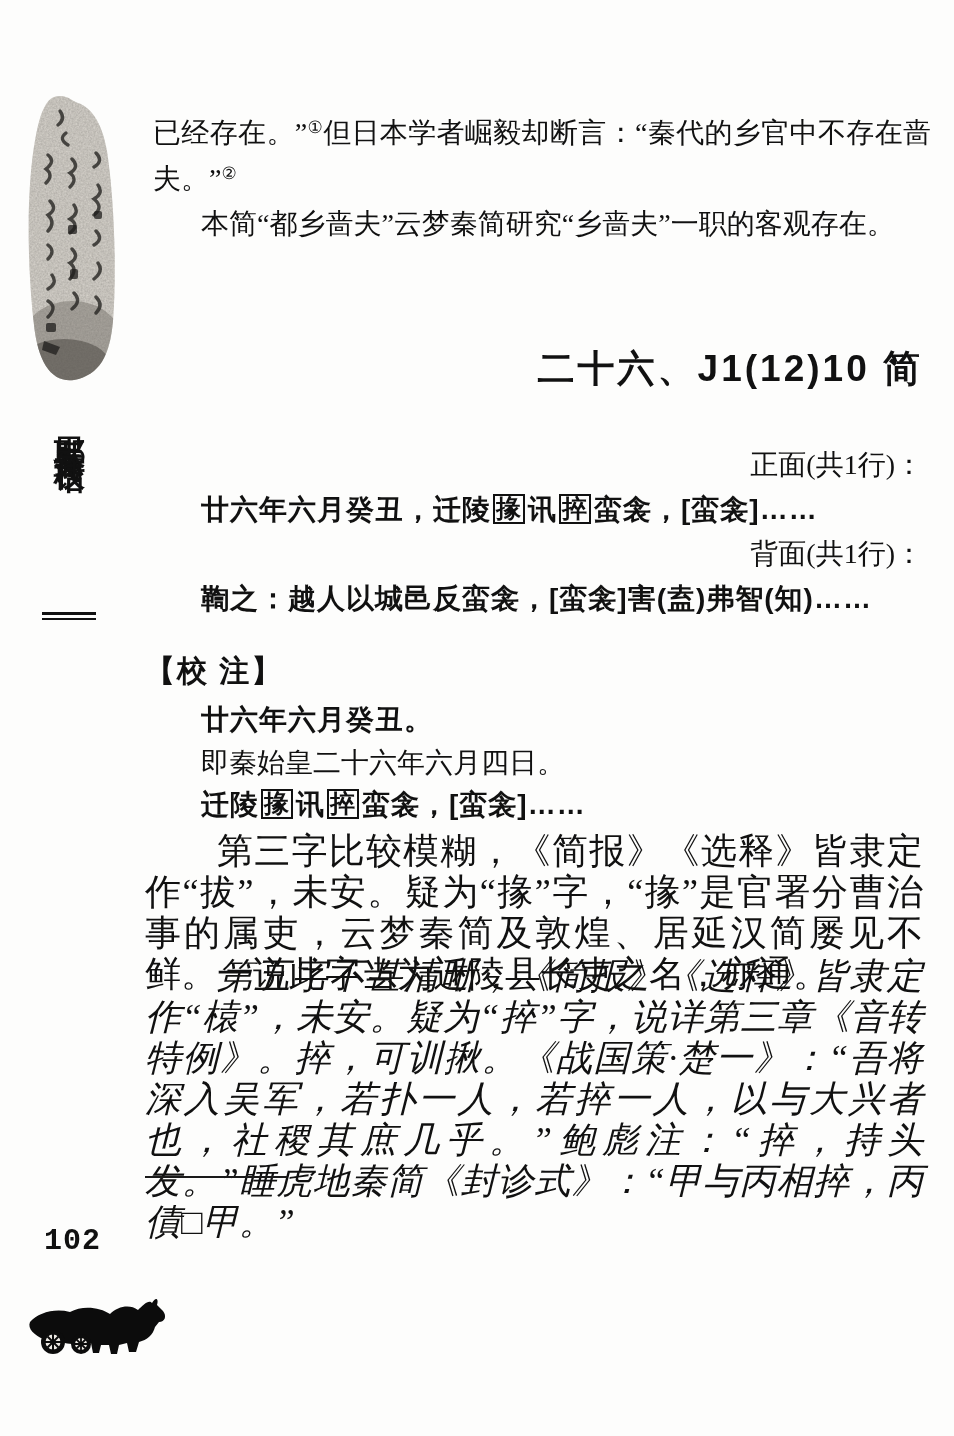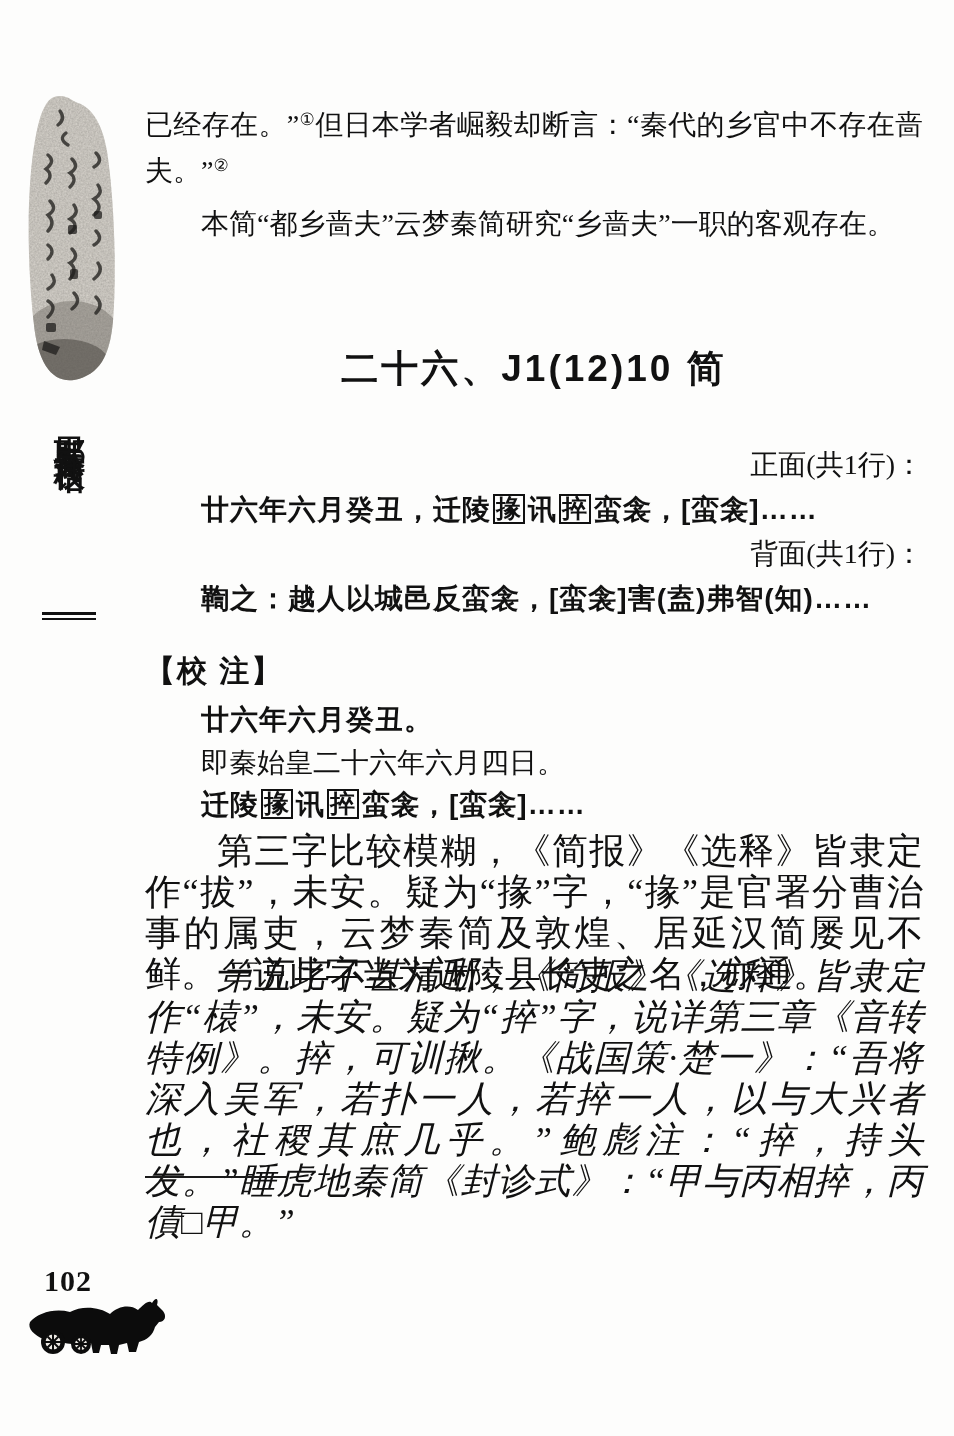--- a/index.html
+++ b/index.html
@@ -39,22 +39,22 @@
     left:48px;top:412px;height:210px;
     writing-mode:vertical-rl;text-orientation:upright;
     font-size:31px;font-weight:bold;letter-spacing:5px;
     font-family:"Liberation Serif","DejaVu Serif",serif;
   }
   .sidebar-rule{
     left:42px;top:612px;width:54px;height:3px;
     border-top:3px solid #111;border-bottom:2px solid #111;
   }
   .page-number{
-    left:44px;top:1264px;font-size:30px;font-weight:600;
-    font-family:Liberation Serif, serif;letter-spacing:1px;
+    left:44px;top:1224px;font-size:30px;font-weight:600;
+    font-family:Liberation Mono, monospace;letter-spacing:1px;
   }
 </style>
 </head>
 <body>
 
 <div class="abs" style="left:14px;top:93px;">
   <svg width="114" height="290" viewBox="0 0 114 290">
     <defs>
       <filter id="grain" x="-10%" y="-10%" width="120%" height="120%">
         <feTurbulence type="fractalNoise" baseFrequency="0.55" numOctaves="3" seed="11" result="n"></feTurbulence>
@@ -84,26 +84,26 @@
         <rect x="32" y="230" width="10" height="9" rx="2"></rect>
         <path d="M30,248 l16,6 -4,8 -14,-5 z"></path>
       </g>
     </g>
   </svg>
 </div>
 
 <div class="abs sidebar-title">里耶秦简校诂</div>
 <div class="abs sidebar-rule"></div>
 
-<div class="abs main-col bodytext" style="top:102px;font-size:28px;line-height:46px;">
+<div class="abs main-col bodytext" style="top:110px;font-size:28px;line-height:46px;margin-left:8px;">
   <span>已经存在。”</span><span class="fnref">①</span><span>但日本学者崛毅却断言：“秦代的乡官中不存在啬夫。”</span><span class="fnref">②</span>
 </div>
 <div class="abs main-col bodytext indent2" style="top:203px;font-size:28px;">本简“都乡啬夫”云梦秦简研究“乡啬夫”一职的客观存在。</div>
 
-<div class="abs main-col hei section-title" style="top:344px;">二十六、J1(12)10 简</div>
+<div class="abs main-col hei section-title" style="top:344px;text-align:right;">二十六、J1(12)10 简</div>
 
 <div class="abs main-col listing serif" style="top:448px;text-align:right;">正面(共1行)：</div>
 
 <div class="abs main-col hei trans" style="top:491px;">
   <span>廿六年六月癸丑，迁陵</span><span class="boxed">掾</span><span>讯</span><span class="boxed">捽</span><span>蛮衾，[蛮衾]……</span>
 </div>
 
 <div class="abs main-col listing serif" style="top:537px;text-align:right;">背面(共1行)：</div>
 
 <div class="abs main-col hei trans" style="top:580px;">鞫之：越人以城邑反蛮衾，[蛮衾]害(盍)弗智(知)……</div>

